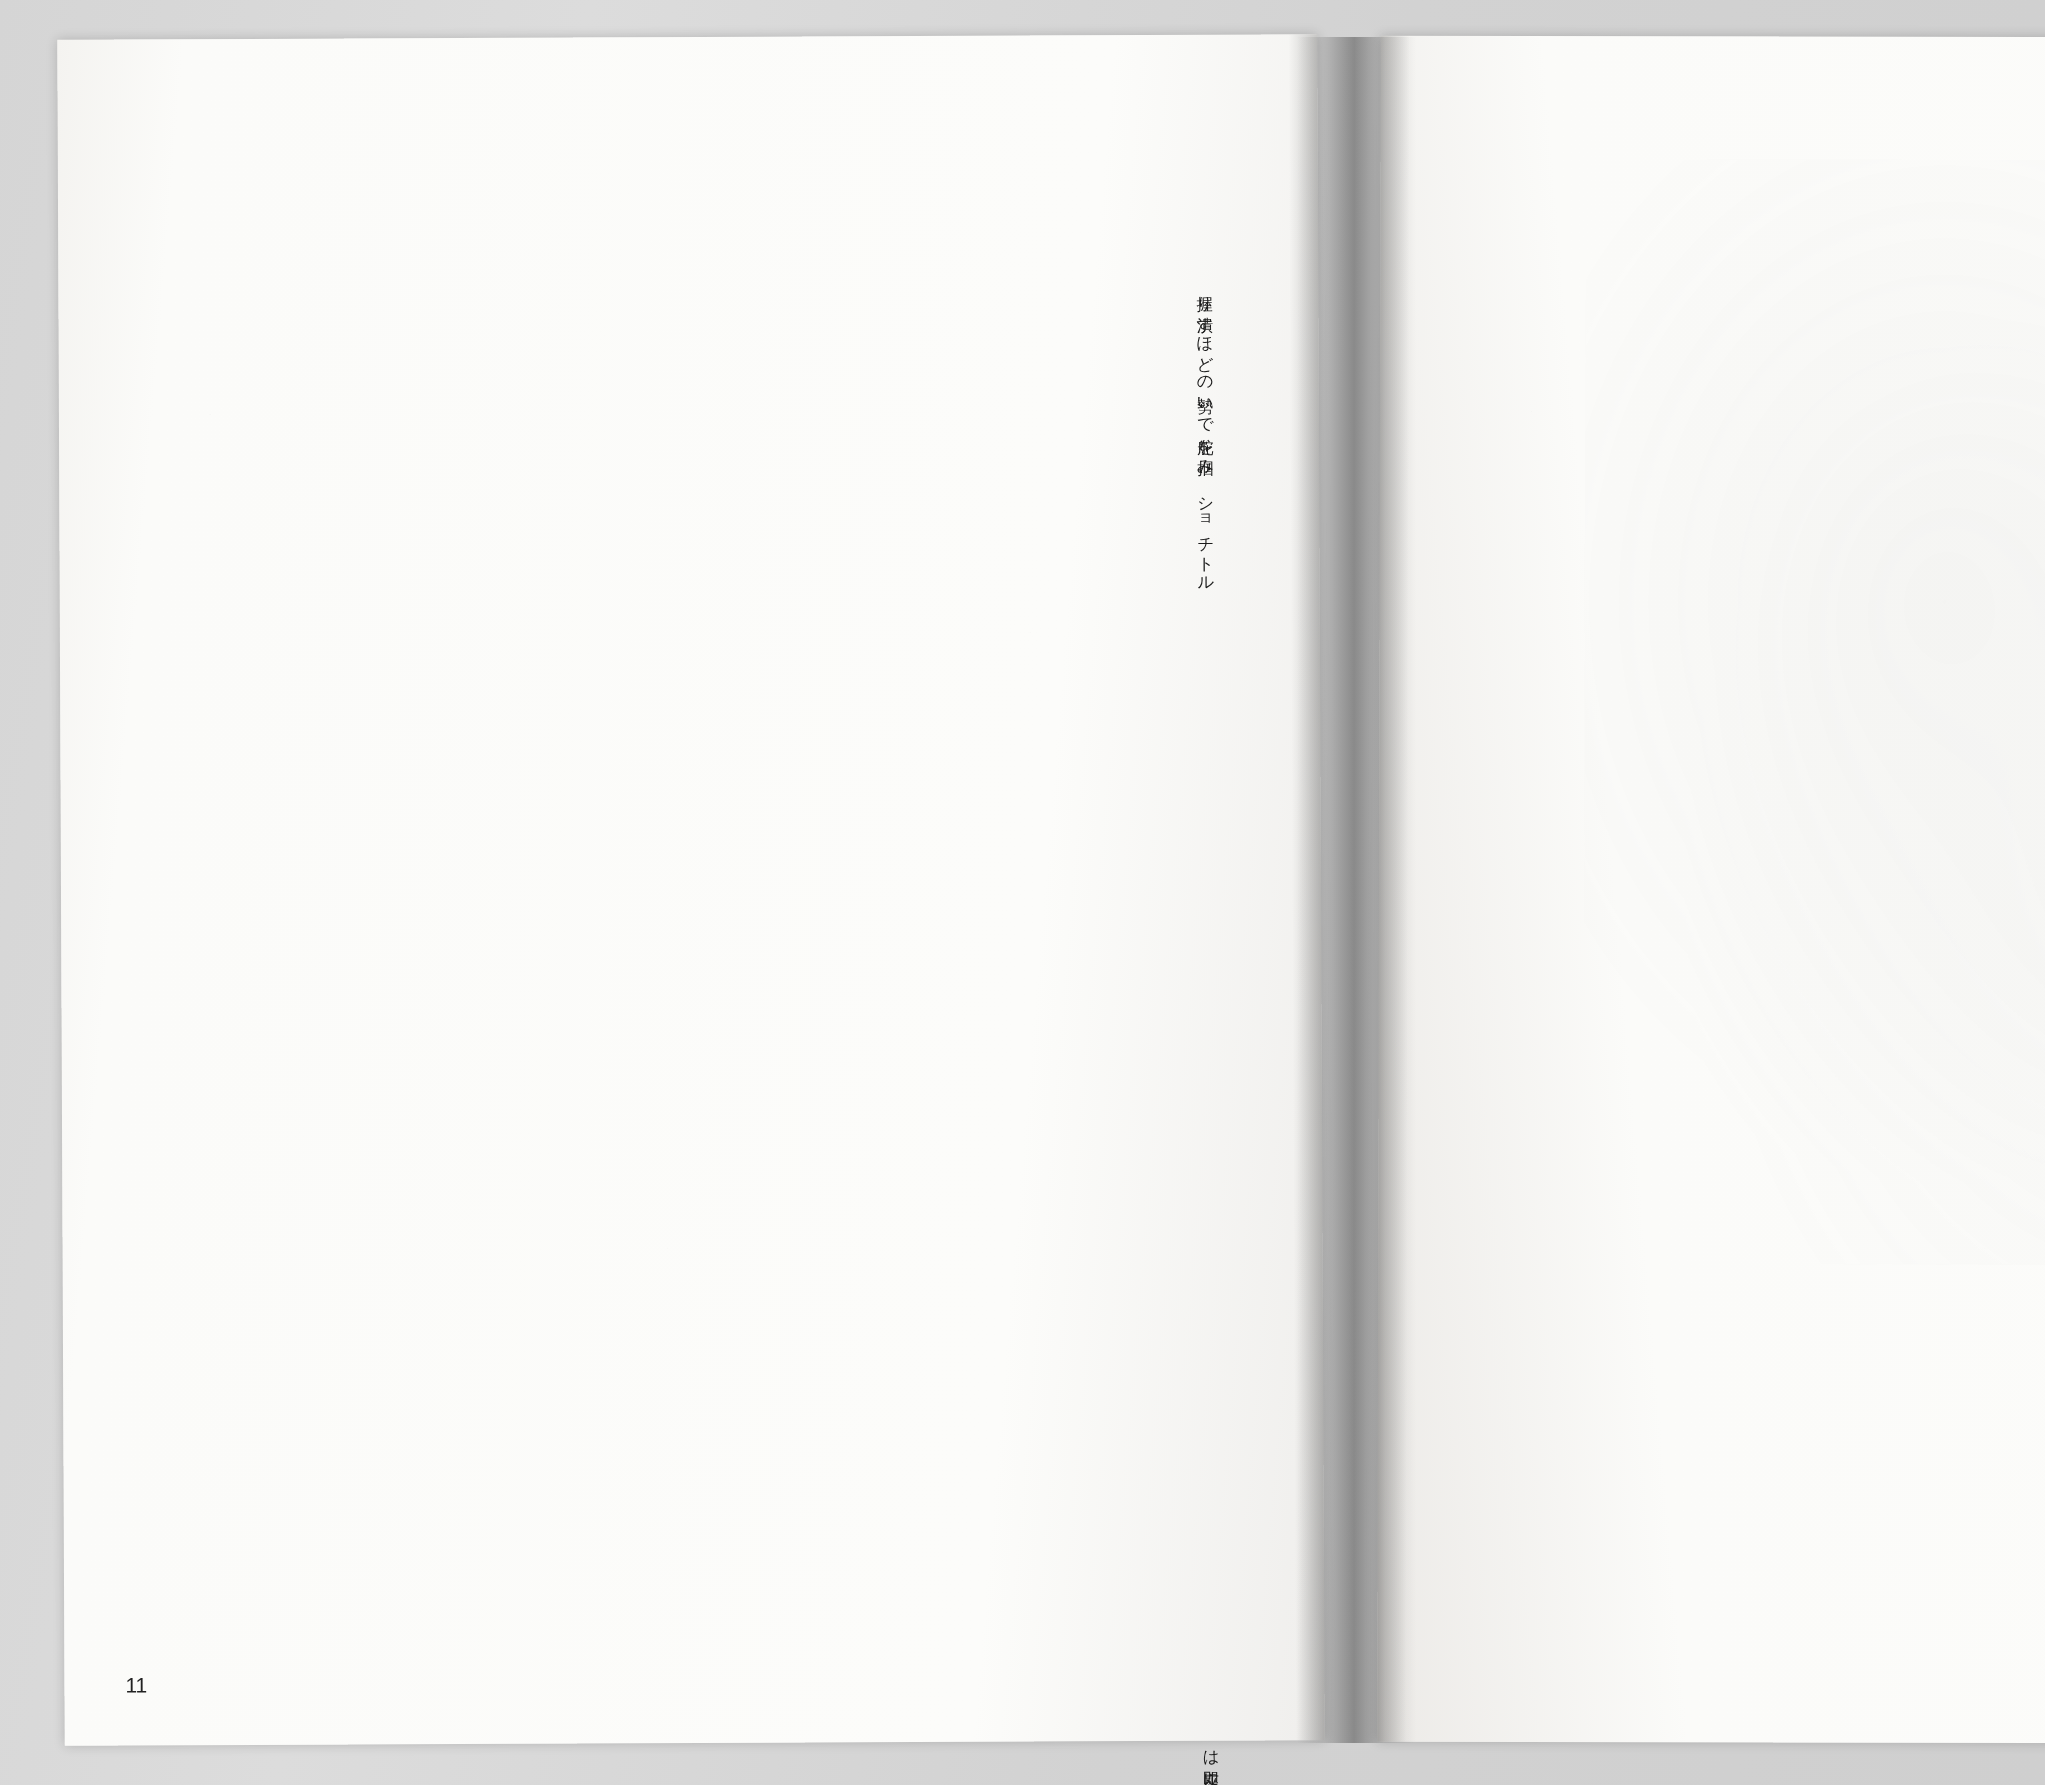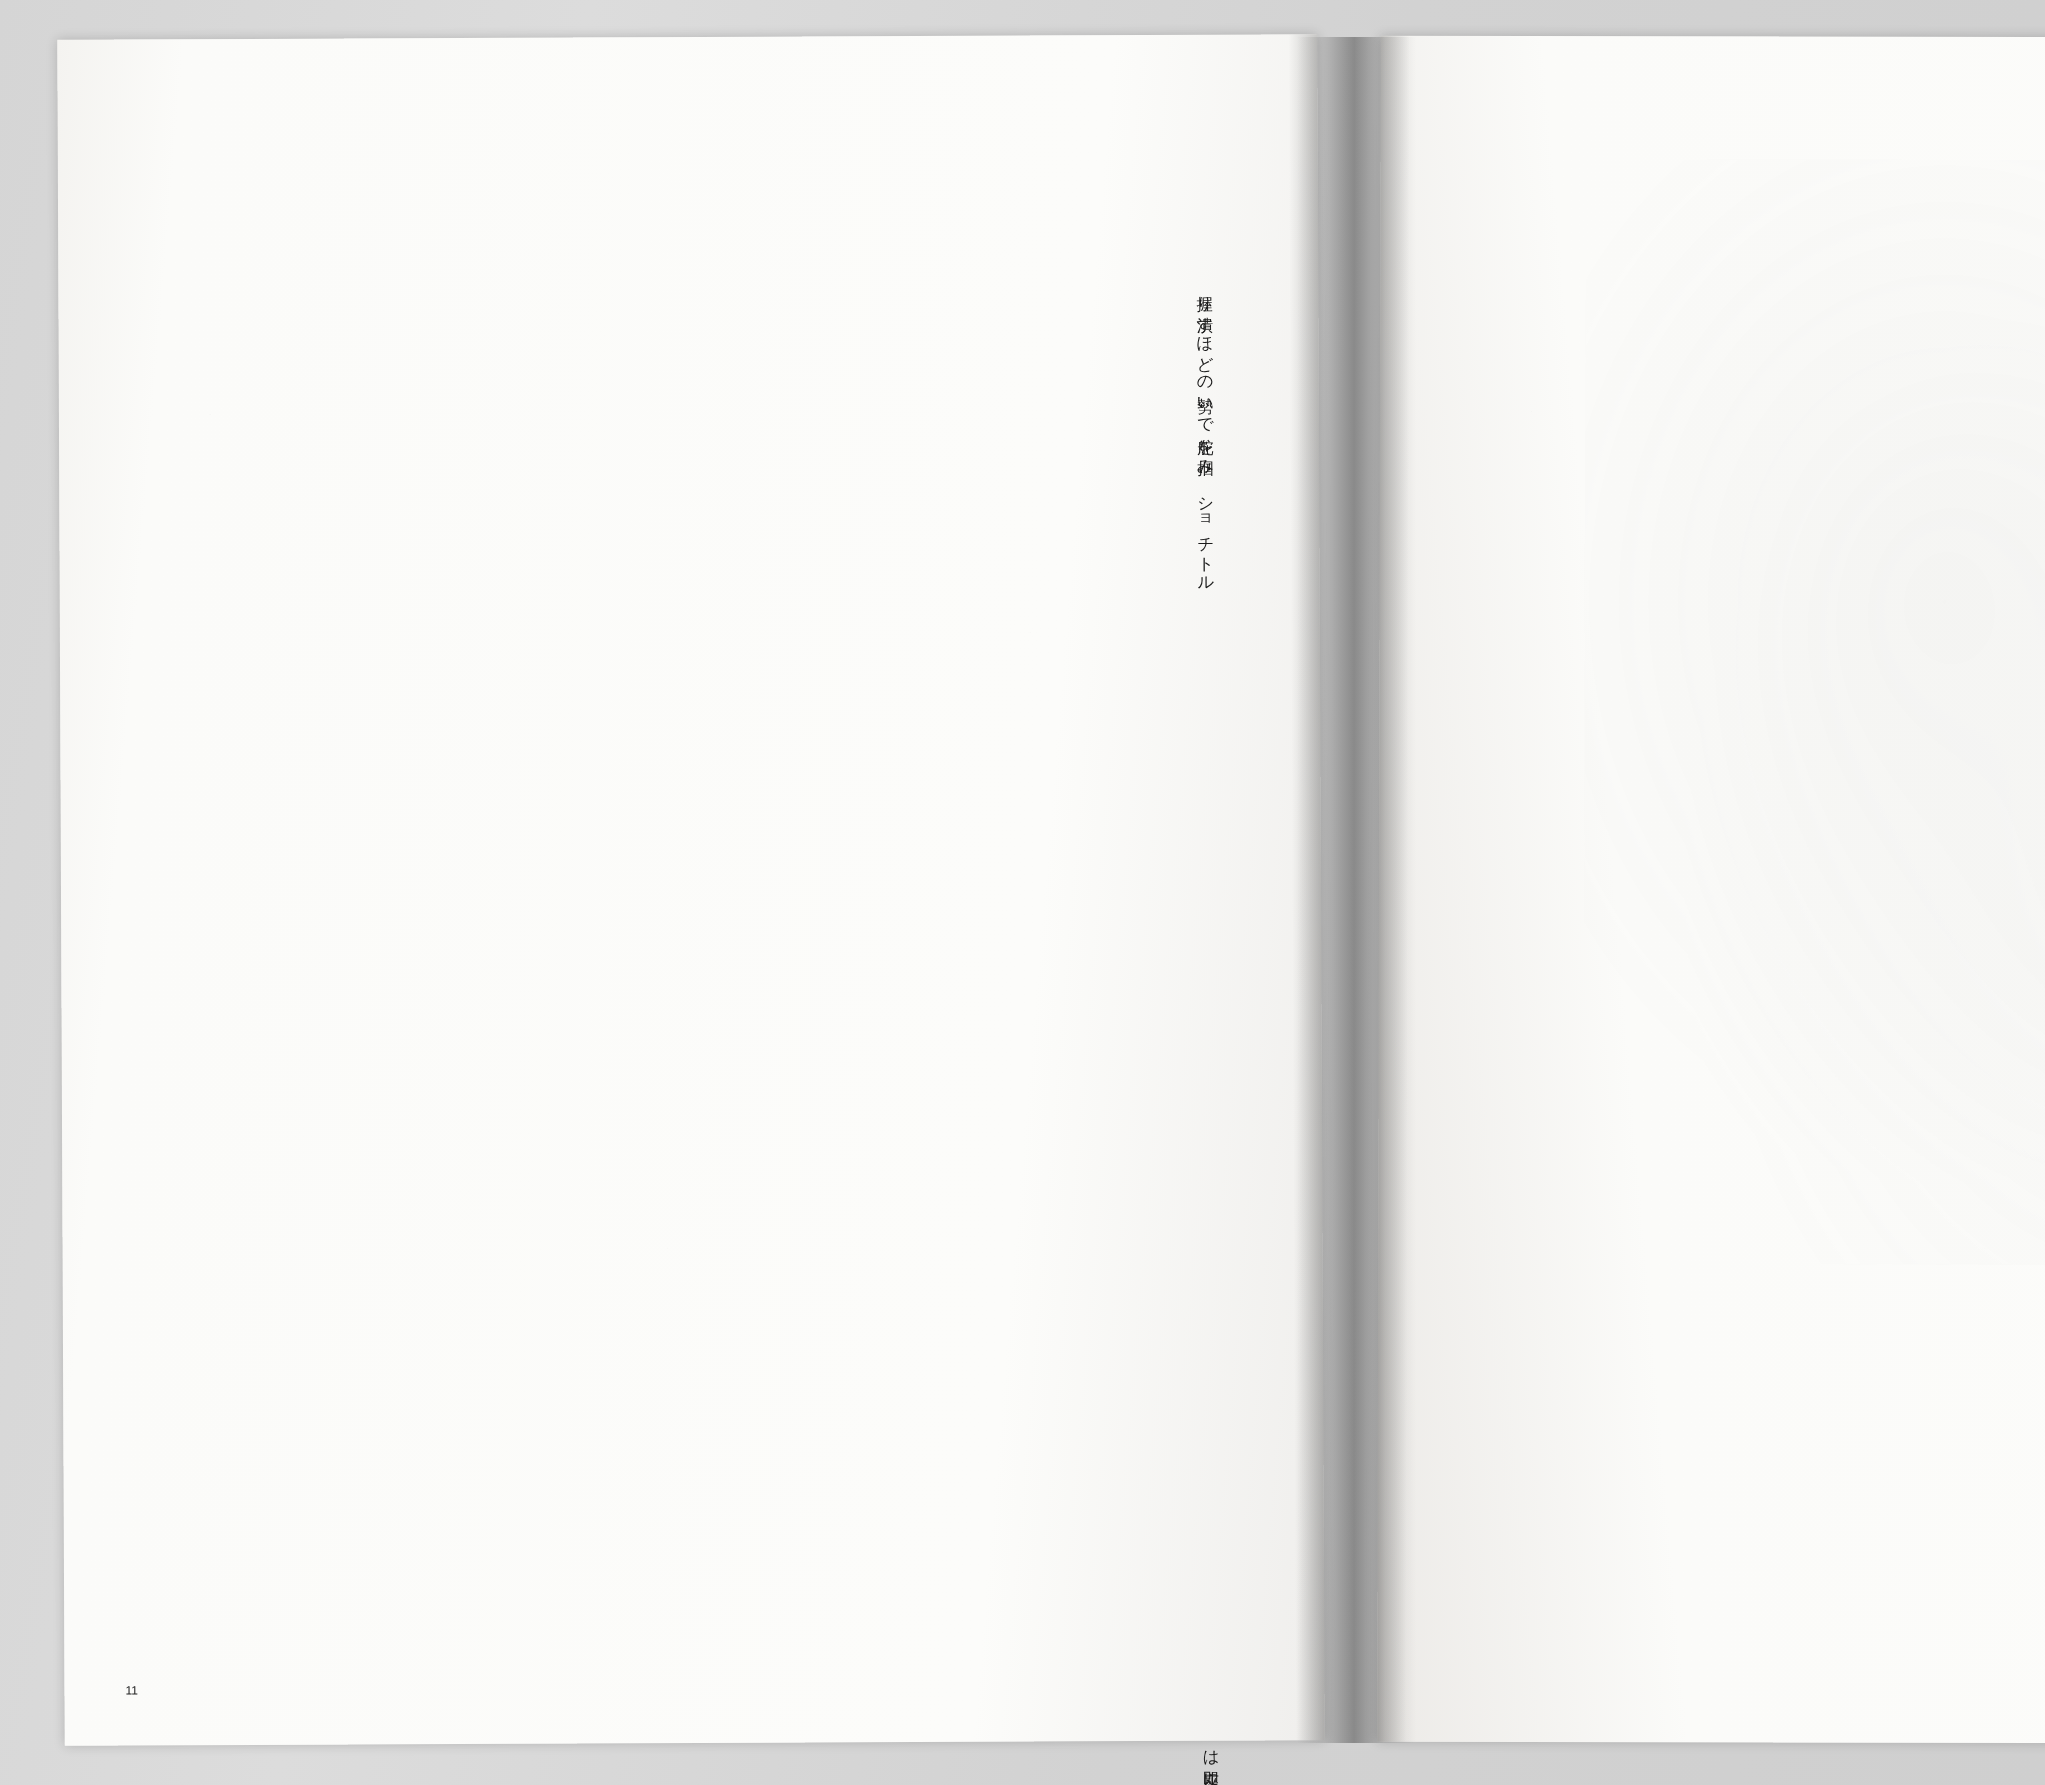--- a/index.html
+++ b/index.html
@@ -92,21 +92,21 @@
     width: 1129px;
   }
   .col {
     display: inline-block;
     height: 100%;
   }
   .folio {
     position: absolute;
     bottom: 48px;
     font-family: "Liberation Sans", sans-serif;
-    font-size: 12px;
+    font-size: 21px;
     color: #222;
   }
   .page-left .folio { left: 61px; }
   
   .speckle {
     position: absolute;
     inset: 0;
     pointer-events: none;
     opacity: 0.35;
     background-image:

